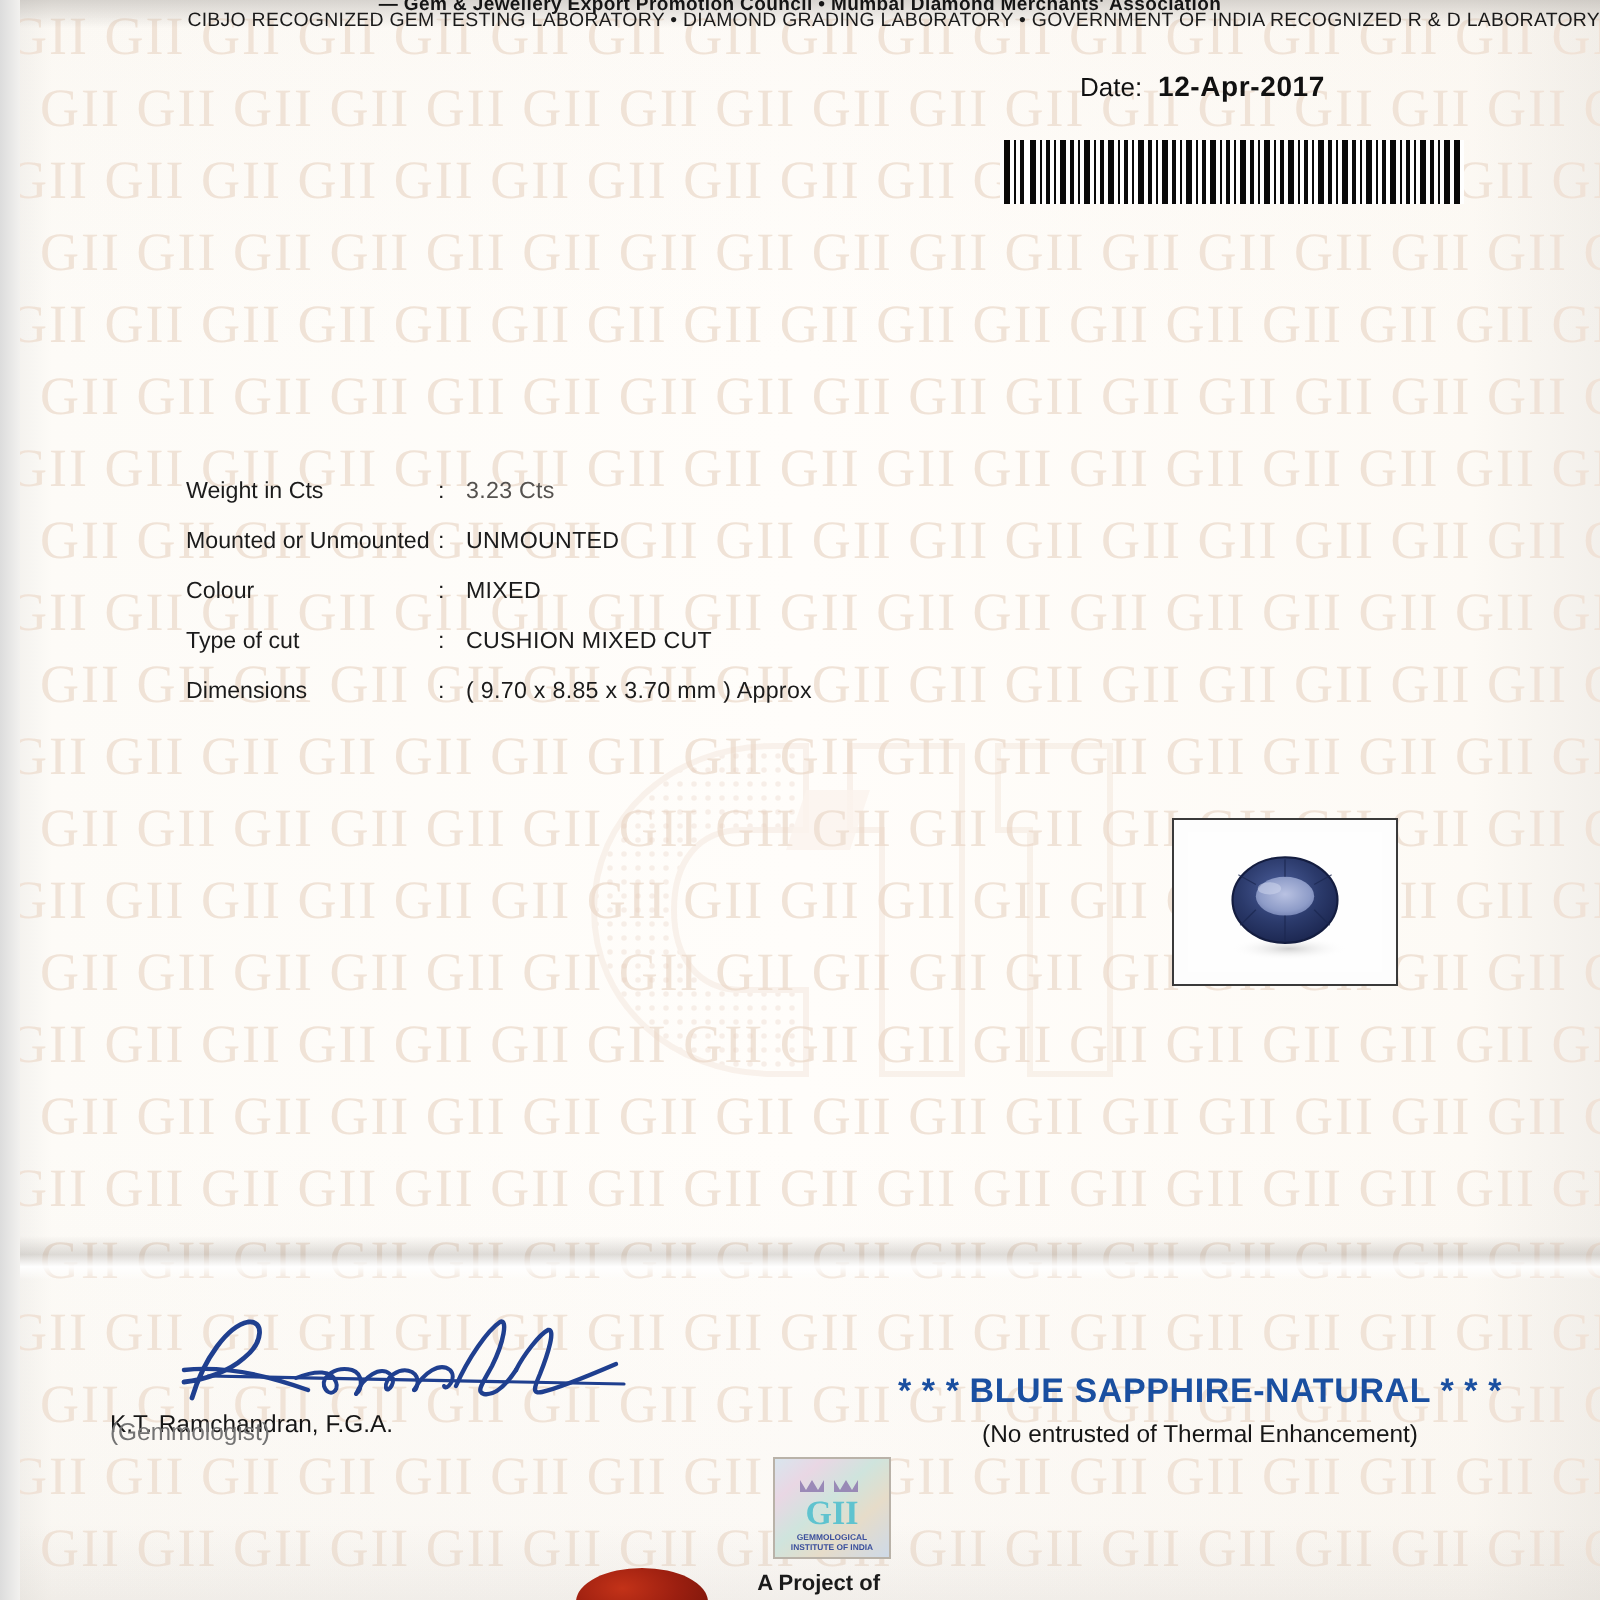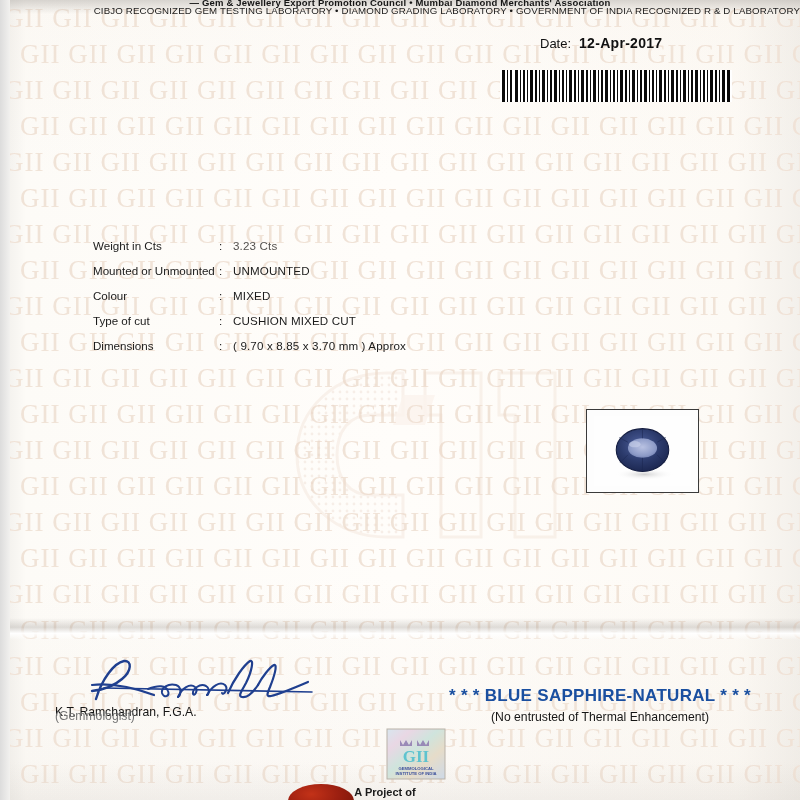--- a/index.html
+++ b/index.html
@@ -169,21 +169,21 @@
   }
 
   
   #seal {
     position:absolute; left:347px; top:728px;
     width:60px; height:52px;margin-left:39px;
   }
   #seal svg { width:100%; height:100%; display:block; }
   #project-of {
     position:absolute; left:330px; top:786px; width:110px;
-    text-align:center;
+    text-align:right;
     font-size:11px; font-weight:bold; color:#1a1a1a;
   }
   #wax-blob {
     position:absolute; left:288px; top:784px;
     width:66px; height:34px;
     border-radius:50%;
     background:radial-gradient(ellipse at 35% 30%, #c33218 0%, #9c1f10 45%, #6d1208 100%);
   }
 </style>
 </head>

